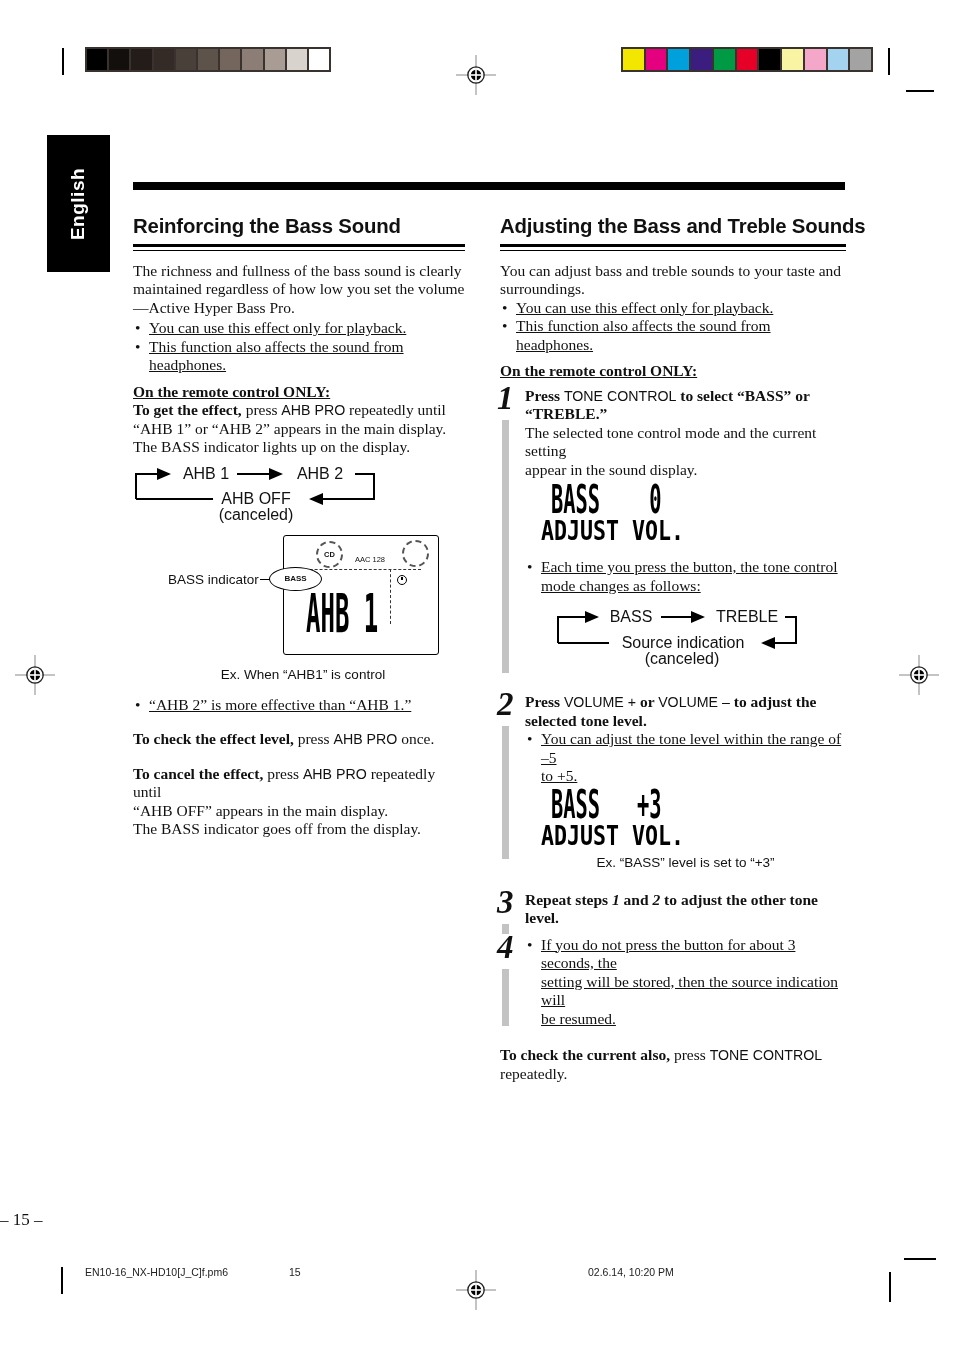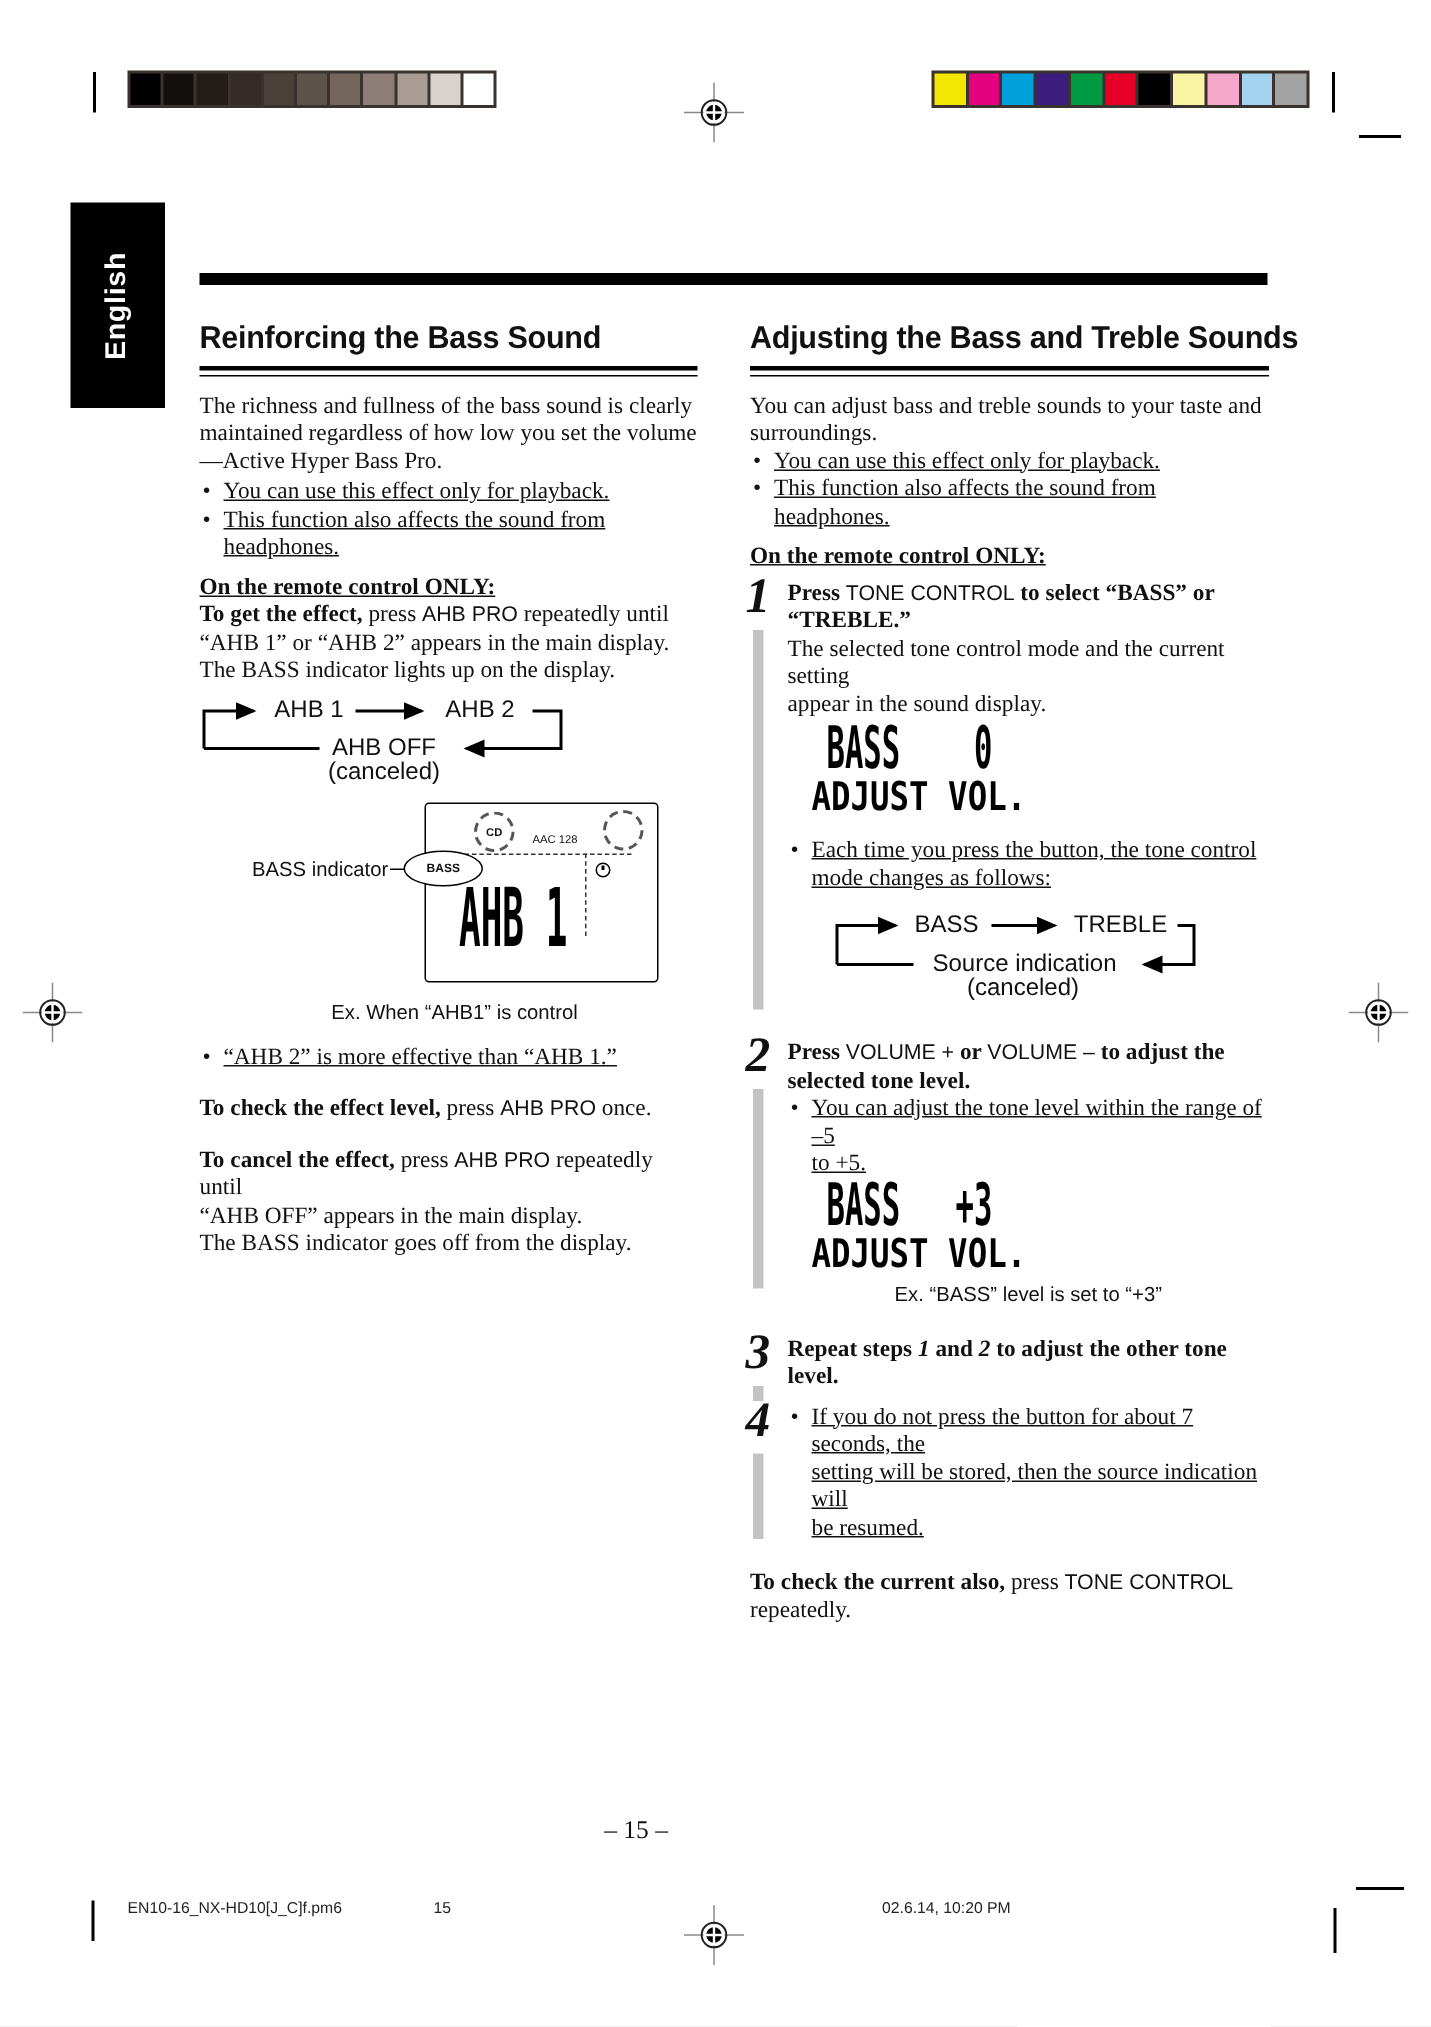--- a/index.html
+++ b/index.html
@@ -64,21 +64,21 @@
   .dash-h{position:absolute;left:6px;top:33px;width:131px;border-top:1.2px dashed #333;}
   .dash-v{position:absolute;left:106px;top:33px;height:55px;border-left:1.2px dashed #333;}
   .clock{position:absolute;left:113px;top:39px;width:8px;height:8px;border:1.2px solid #000;border-radius:50%;}
   .clock::after{content:"";position:absolute;left:3px;top:1px;width:1.5px;height:3px;background:#000;}
   .lcd-ahb{position:absolute;left:22px;top:50px;font-size:40px;line-height:40px;
            transform:scale(.6,1.35);transform-origin:0 0;}
   .bass-oval{position:absolute;left:-15px;top:31px;width:53px;height:24px;border:1.5px solid #000;
              border-radius:50%;background:#fff;display:flex;align-items:center;justify-content:center;
              font:700 8px "Liberation Sans",sans-serif;z-index:2;box-sizing:border-box;}
   
-  .pageno{position:absolute;left:0;top:1210px;width:848px;text-align:center;
+  .pageno{position:absolute;left:0;top:1210px;width:848px;text-align:left;
           font:17px "Liberation Serif",serif;}
   .foot{position:absolute;top:1266px;font:10.5px "Liberation Sans",sans-serif;color:#222;}
 </style>
 </head>
 <body>
 
 <div class="page">
 
   <div class="calbar graybar">
       <div class="swatch" style="background: rgb(0, 0, 0);"></div>
@@ -298,21 +298,21 @@
       <div>
         <p class="t"><span class="bs">Repeat steps </span><span class="bsi">1</span><span class="bs"> and </span><span class="bsi">2</span><span class="bs"> to adjust the other tone level.</span></p>
       </div>
     </div>
 
     <div class="step s4" style="margin-top:8px;">
       <span class="step-num">4</span>
       <span class="step-bar"></span>
       <div>
         <div class="bullet">
-          <p class="t">If you do not press the button for about 7 seconds, the
+          <p class="t">If you do not press the button for about 3 seconds, the
 setting will be stored, then the source indication will
 be resumed.</p>
         </div>
       </div>
     </div>
 
     <p class="t" style="margin-top:18px;"><span class="bs">To check the current also,</span><span> press </span><span class="sf">TONE CONTROL</span><span>
 repeatedly.</span></p>
   </div>
 

